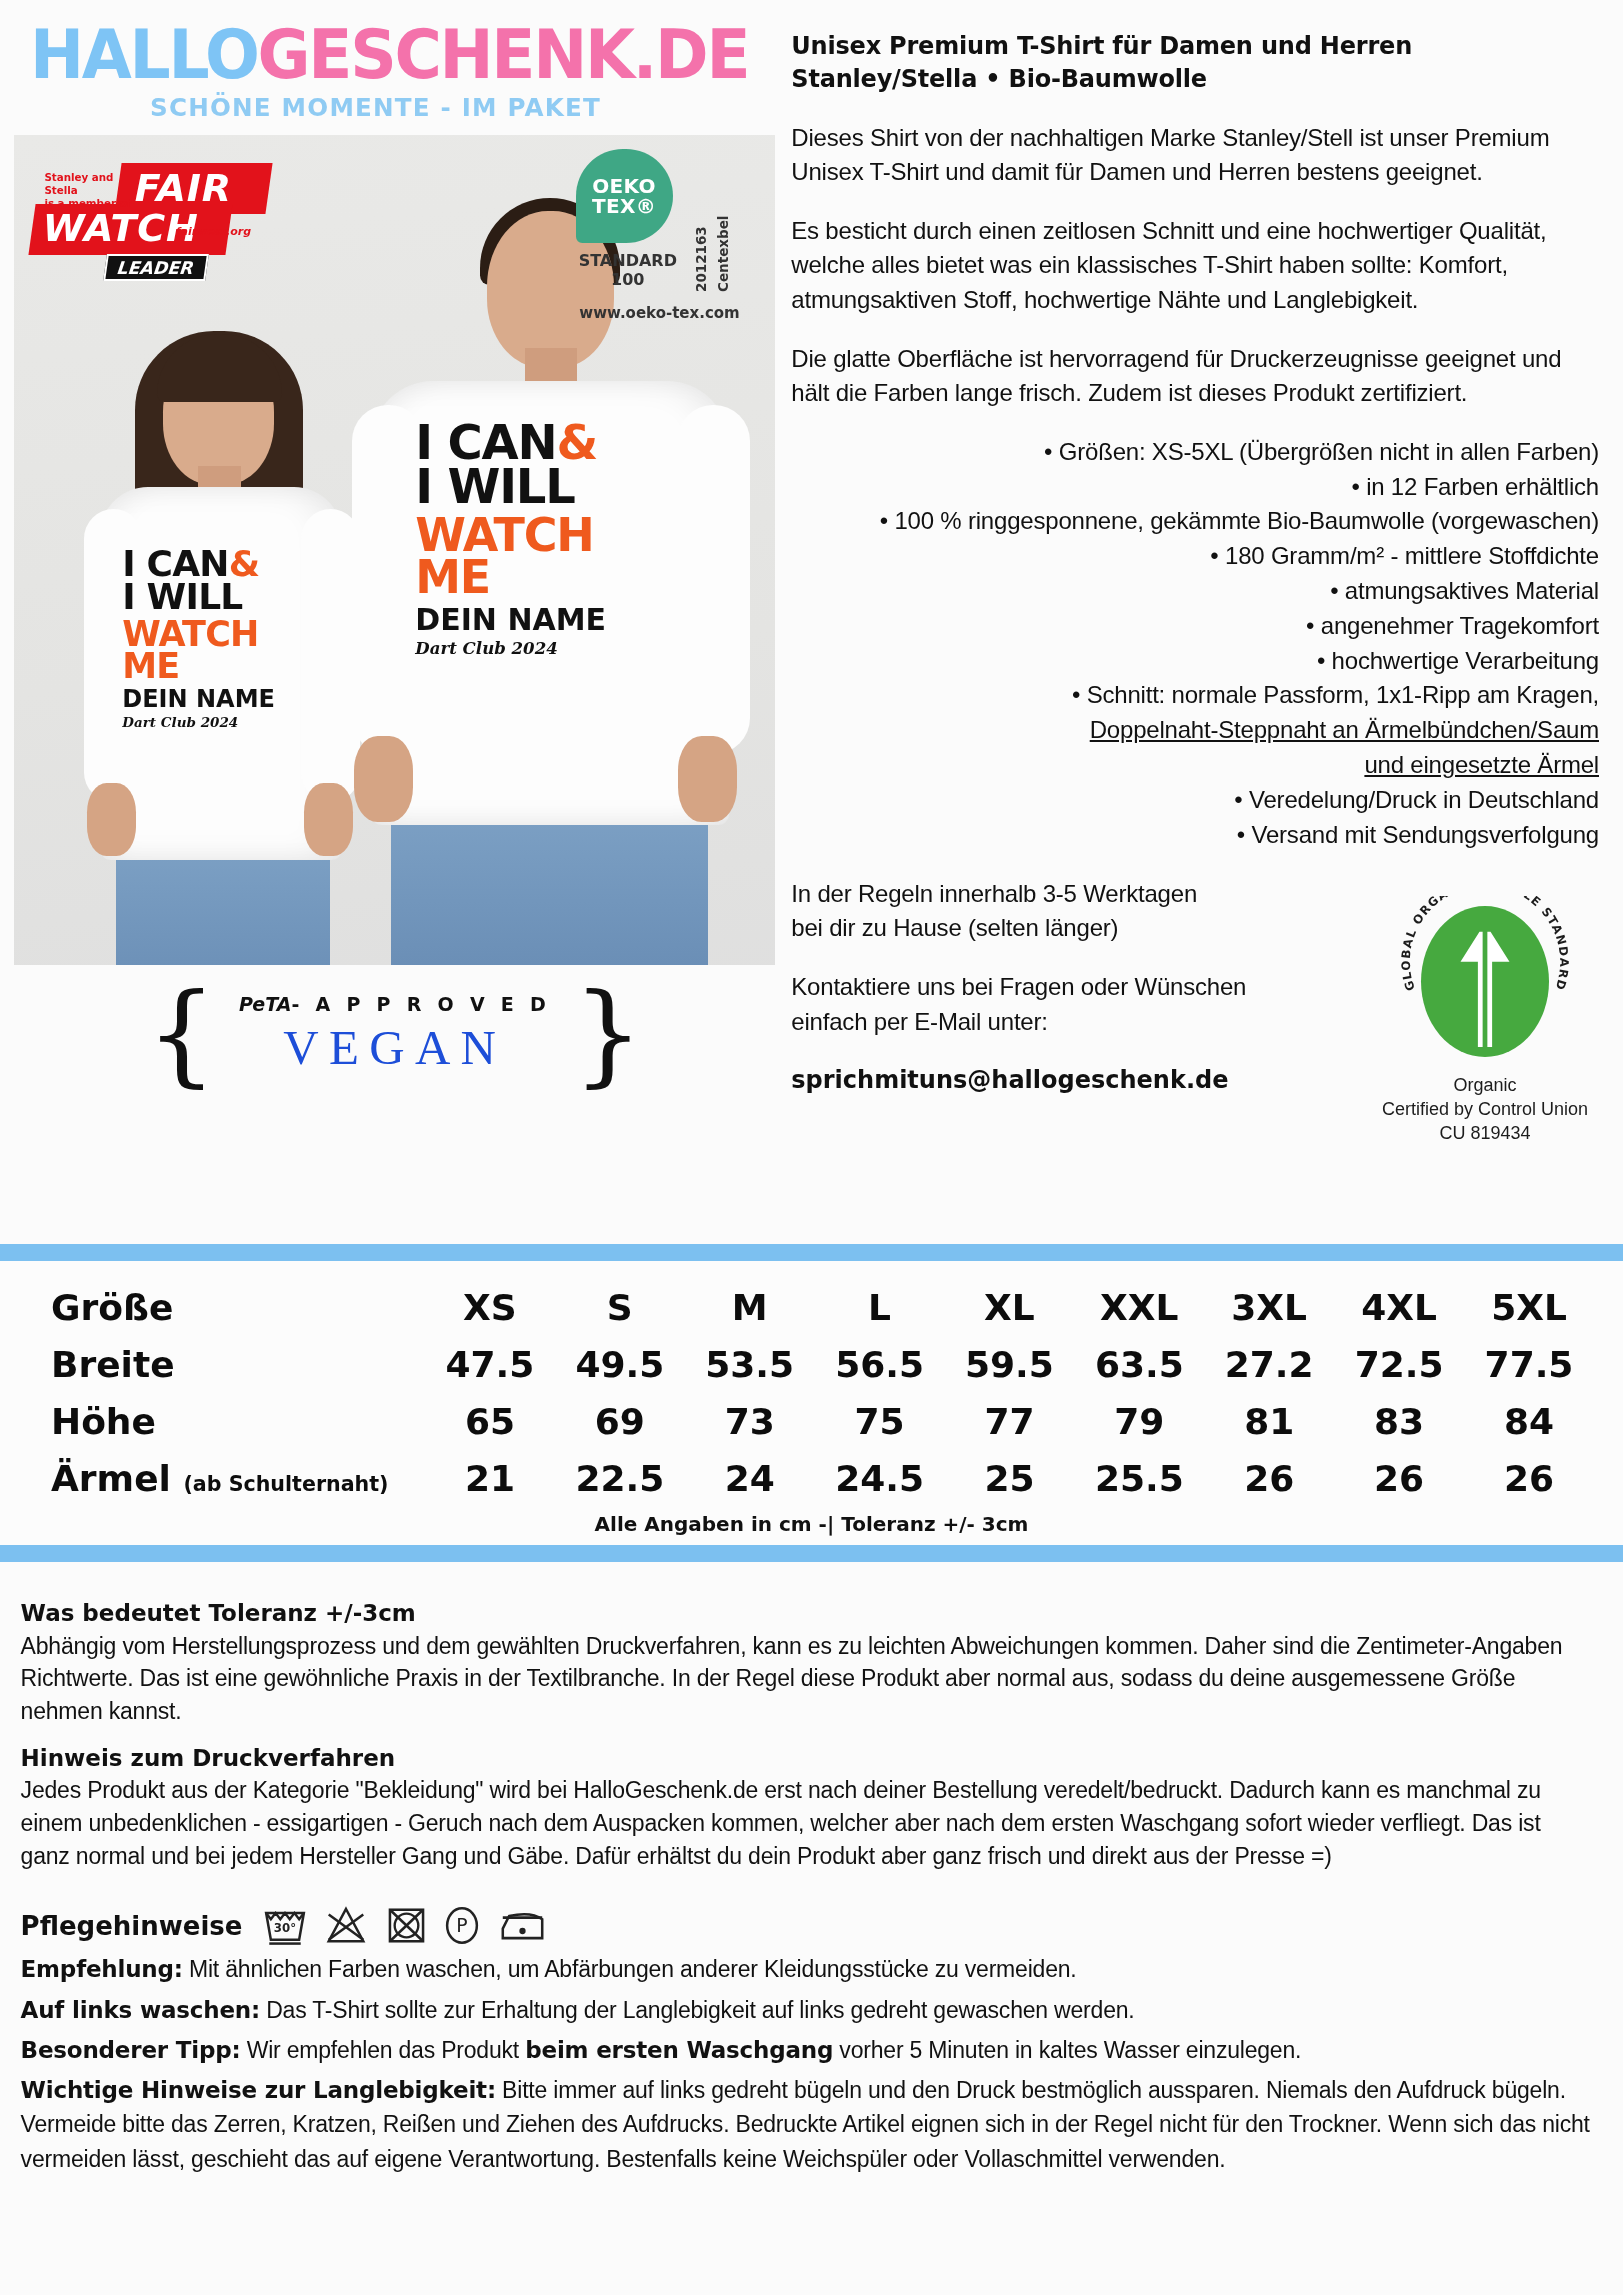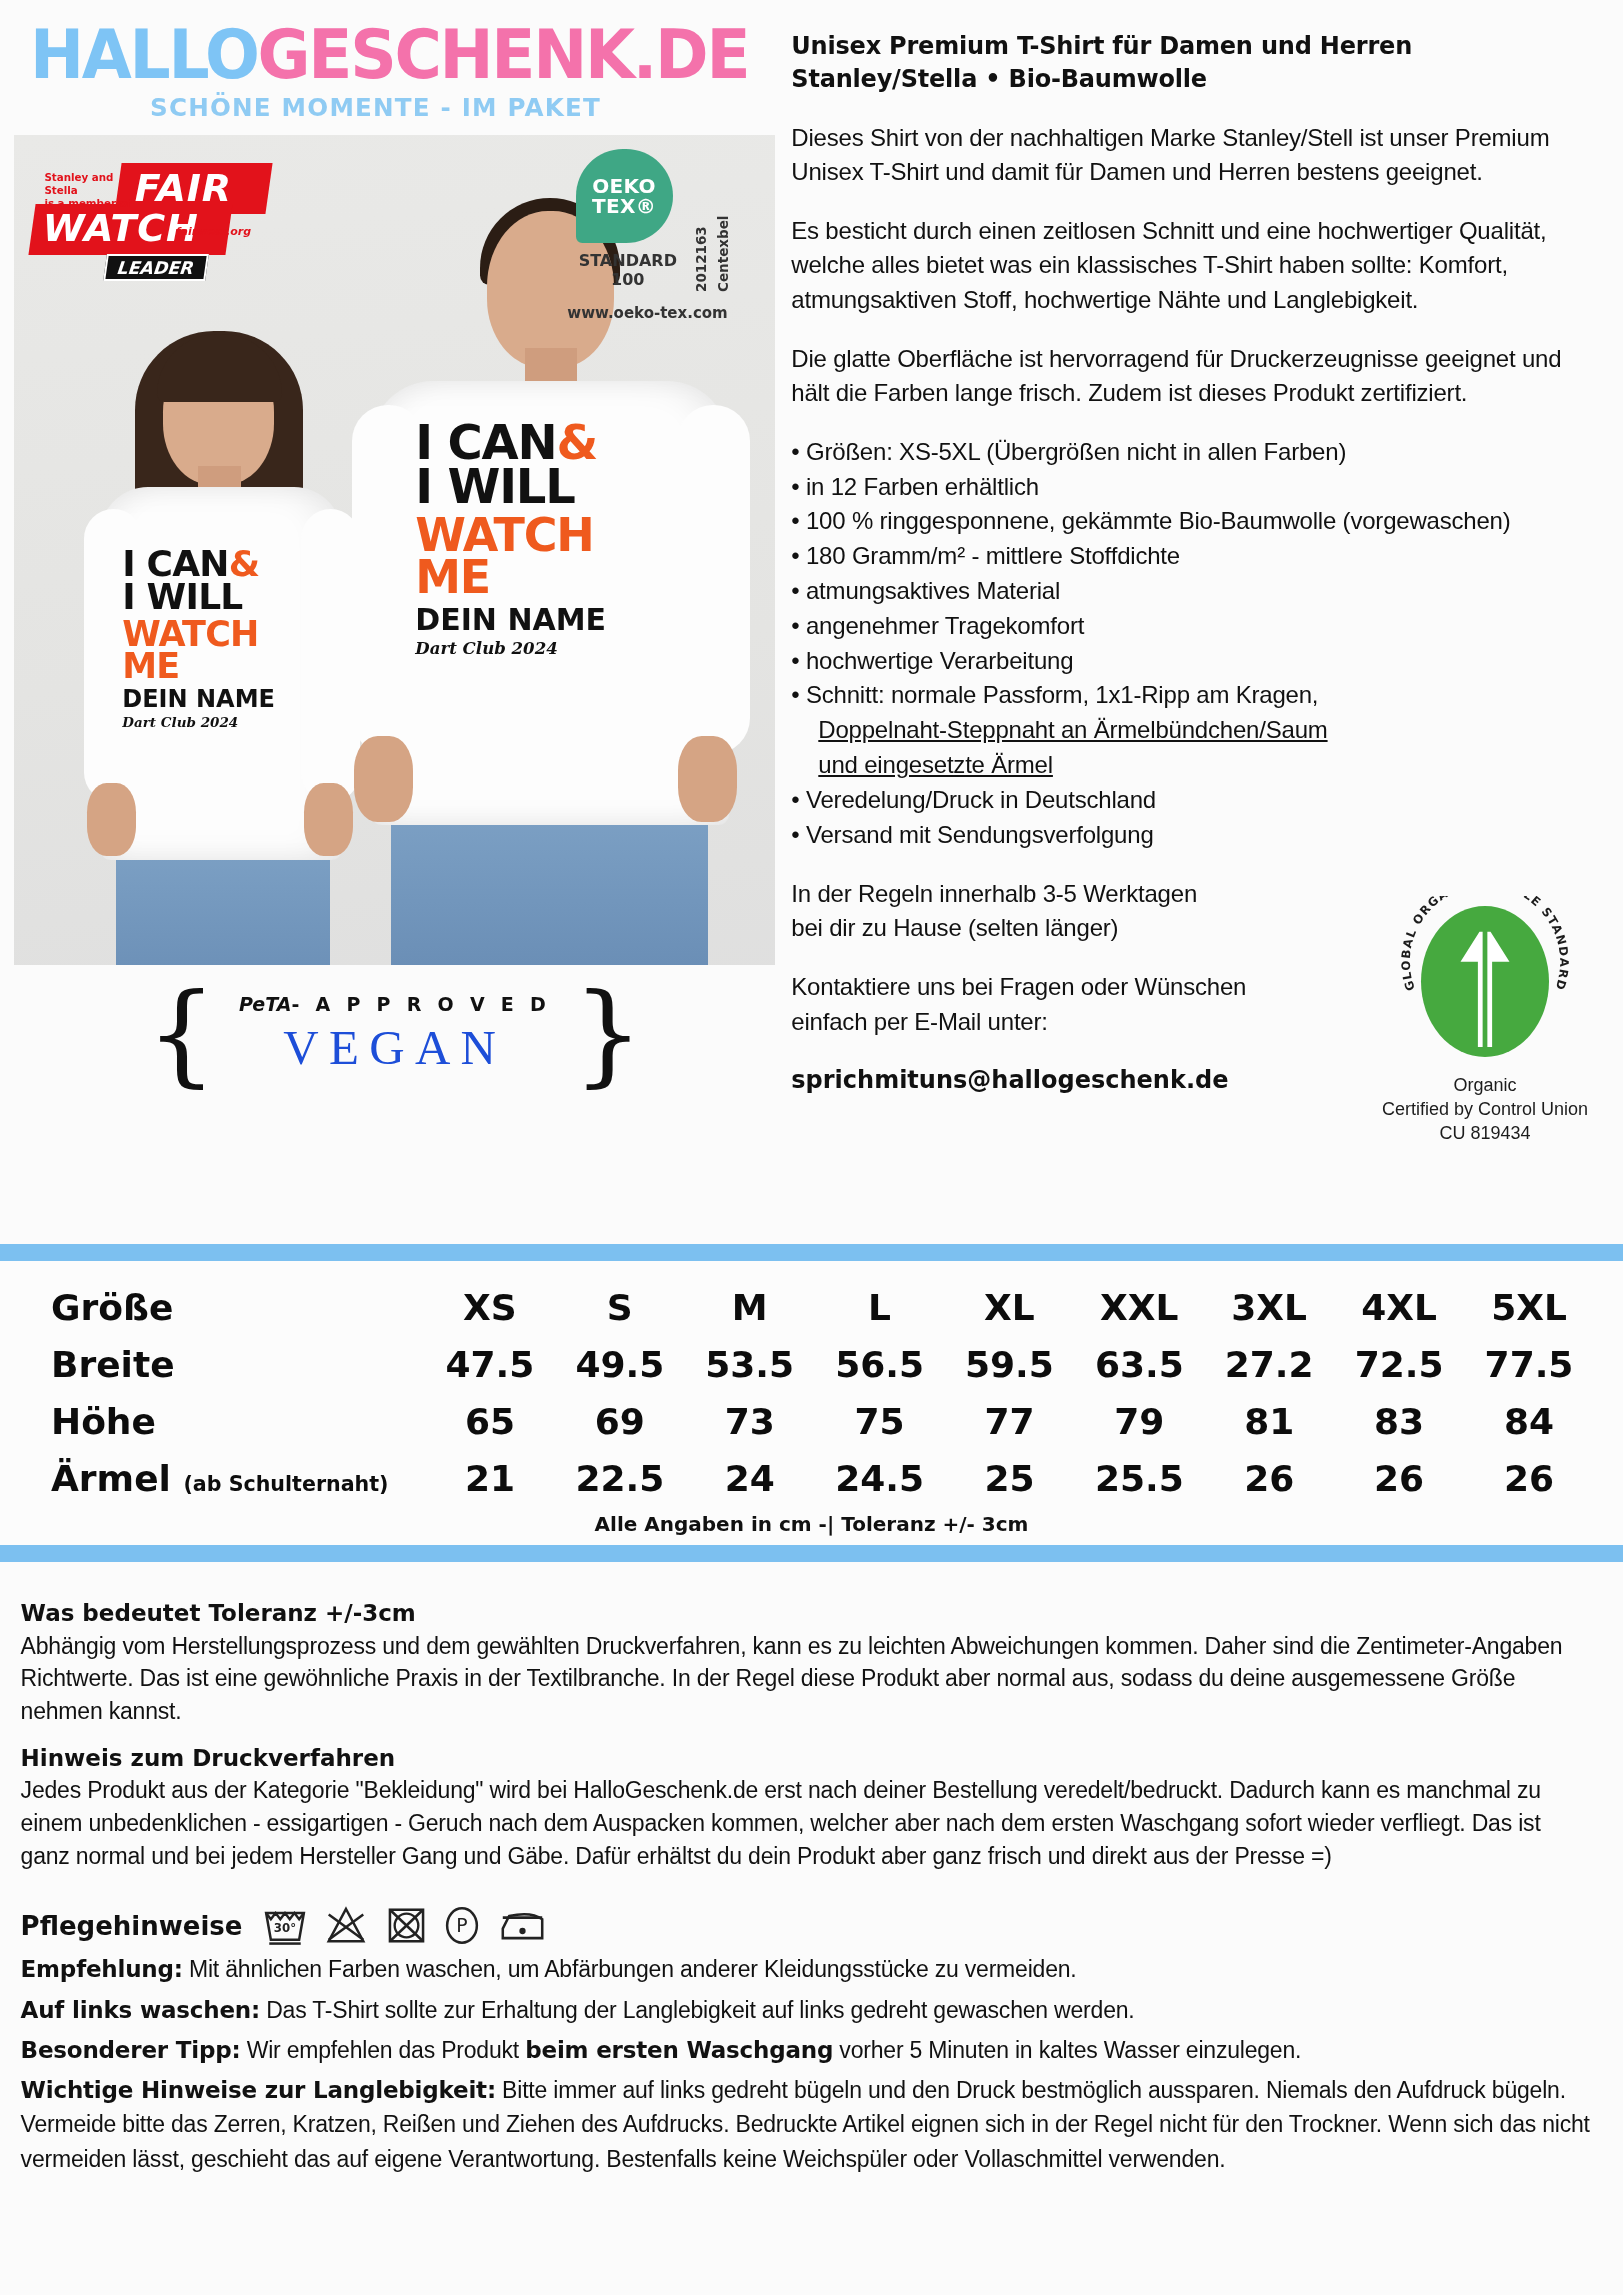--- a/index.html
+++ b/index.html
@@ -124,40 +124,40 @@
     transform: rotate(0deg);
     display:flex; flex-direction:column; align-items:center; justify-content:center;
     margin-left: 14.3px;
   }
   .oeko-drop span { font-family:"DejaVu Sans",sans-serif; font-weight:700; font-size:20px; color:#fff; line-height:1.02; letter-spacing:0.4px;}
   .oeko-std { position:absolute; left:11px; top:103px; font-family:"DejaVu Sans",sans-serif; font-weight:700; font-size:16px; color:#333; text-align:center; width:111px; line-height:1.15;}
   .oeko-rot { position:absolute; left:119px; top:57px; width:71px; height:71px; }
   .oeko-rot div { font-family:"DejaVu Sans",sans-serif; font-weight:700; font-size:13.5px; color:#333; transform: rotate(-90deg); transform-origin: left top; white-space: nowrap; position:absolute;}
   .oeko-rot .r1 { left: 12.7px; top: 86px; }
   .oeko-rot .r2 { left: 35px; top: 86px; }
-  .oeko-url { position:absolute; left:6px; top:155px; font-family:"DejaVu Sans",sans-serif; font-weight:700; font-size:15px; color:#333; }
+  .oeko-url { position:absolute; left:18px; top:155px; font-family:"DejaVu Sans",sans-serif; font-weight:700; font-size:15px; color:#333; }
 
   
   .vegan {
     position: absolute; left: 14.3px; top: 965px;
     width: 761px; height: 139px;
     background: #fbfbfb;
     display:flex; align-items:center; justify-content:center;
   }
   .vegan-inner { position: relative; display:flex; align-items:center; }
   .brace { font-family:"DejaVu Serif", serif; font-size: 111px; color:#111; font-weight:300; line-height:0.8; }
   .vegan-txt { text-align:center; margin: 0 22px; }
   .vegan-top { font-family:"DejaVu Sans",sans-serif; font-weight:700; font-size:19px; letter-spacing:4.8px; color:#111; }
   .vegan-top i { font-style: italic; font-weight: 900; letter-spacing: 0px;}
   .vegan-big { font-family:Liberation Serif, serif; font-weight:400; font-size:49px; letter-spacing:10.3px; color:#1d4ed8; margin-top:3.2px; }
 
   
   .r-title { font-family:"DejaVu Sans",sans-serif; font-weight:700; font-size:24px; line-height:1.38; letter-spacing:-0.2px; }
   .r-para { font-size:24px; line-height:1.42; margin-top:25px; letter-spacing:-0.2px; }
-  .r-list { margin-top:25px; font-size:24px; line-height:1.45; letter-spacing:-0.2px; }
+  .r-list { margin-top:25px; font-size:24px; line-height:1.45; letter-spacing:-0.2px;text-align:right; }
   .r-list li { list-style:none; text-indent:-14.3px; padding-left:14.3px; }
   .r-list li::before { content:"• "; }
   .r-list li.cont::before { content:""; }
   .r-list li.cont { padding-left: 27px; text-indent: 0; text-decoration: underline; }
   .r-email { font-family:"DejaVu Sans",sans-serif; font-weight:700; font-size:24px; margin-top:27px; }
 
   
   .gots { position:absolute; right: 33px; top: 896px; width: 210px; text-align:center; }
   .gots-circle { position: relative; width: 170px; height: 170px; margin: 0 auto; }
   .gots-cap { position:absolute; inset:0; }

